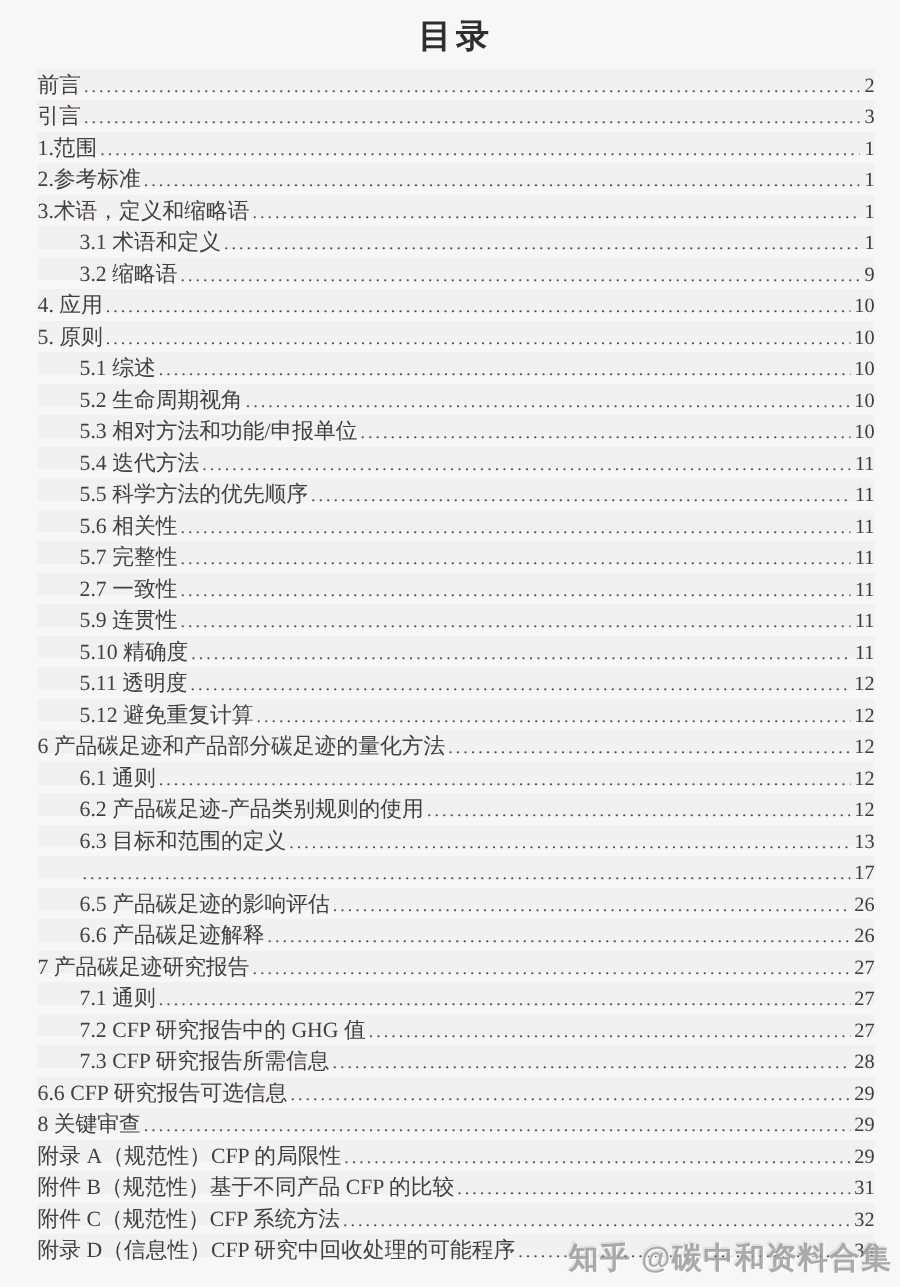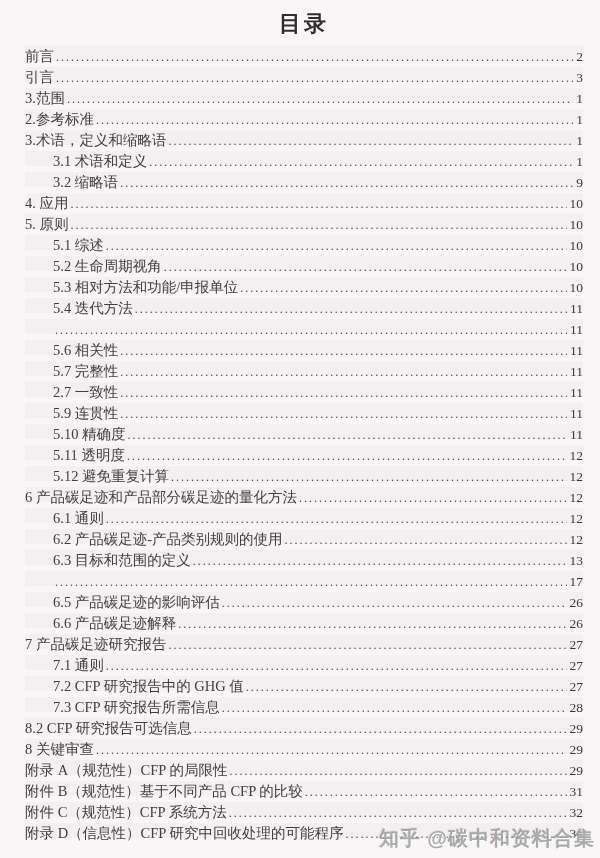--- a/index.html
+++ b/index.html
@@ -90,21 +90,21 @@
         <span class="label">前言</span>
         <span class="dots">....................................................................................................................................................................................................................................................................</span>
         <span class="pnum">2</span>
       </div>
       <div class="row">
         <span class="label">引言</span>
         <span class="dots">....................................................................................................................................................................................................................................................................</span>
         <span class="pnum">3</span>
       </div>
       <div class="row">
-        <span class="label">3.范围</span>
+        <span class="label">1.范围</span>
         <span class="dots">....................................................................................................................................................................................................................................................................</span>
         <span class="pnum">1</span>
       </div>
       <div class="row">
         <span class="label">2.参考标准</span>
         <span class="dots">....................................................................................................................................................................................................................................................................</span>
         <span class="pnum">1</span>
       </div>
       <div class="row">
         <span class="label">3.术语，定义和缩略语</span>
@@ -145,20 +145,21 @@
         <span class="label">5.3 相对方法和功能/申报单位</span>
         <span class="dots">....................................................................................................................................................................................................................................................................</span>
         <span class="pnum">10</span>
       </div>
       <div class="row indent">
         <span class="label">5.4 迭代方法</span>
         <span class="dots">....................................................................................................................................................................................................................................................................</span>
         <span class="pnum">11</span>
       </div>
       <div class="row indent">
+        <span class="label">5.5 科学方法的优先顺序</span>
         <span class="dots">....................................................................................................................................................................................................................................................................</span>
         <span class="pnum">11</span>
       </div>
       <div class="row indent">
         <span class="label">5.6 相关性</span>
         <span class="dots">....................................................................................................................................................................................................................................................................</span>
         <span class="pnum">11</span>
       </div>
       <div class="row indent">
         <span class="label">5.7 完整性</span>
@@ -238,21 +239,21 @@
         <span class="label">7.2 CFP 研究报告中的 GHG 值</span>
         <span class="dots">....................................................................................................................................................................................................................................................................</span>
         <span class="pnum">27</span>
       </div>
       <div class="row indent">
         <span class="label">7.3 CFP 研究报告所需信息</span>
         <span class="dots">....................................................................................................................................................................................................................................................................</span>
         <span class="pnum">28</span>
       </div>
       <div class="row">
-        <span class="label">8.2 CFP 研究报告可选信息</span>
+        <span class="label">6.6 CFP 研究报告可选信息</span>
         <span class="dots">....................................................................................................................................................................................................................................................................</span>
         <span class="pnum">29</span>
       </div>
       <div class="row">
         <span class="label">8 关键审查</span>
         <span class="dots">....................................................................................................................................................................................................................................................................</span>
         <span class="pnum">29</span>
       </div>
       <div class="row">
         <span class="label">附录 A（规范性）CFP 的局限性</span>

